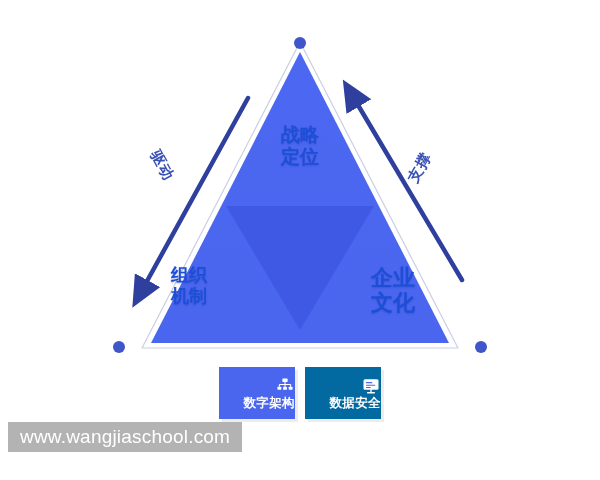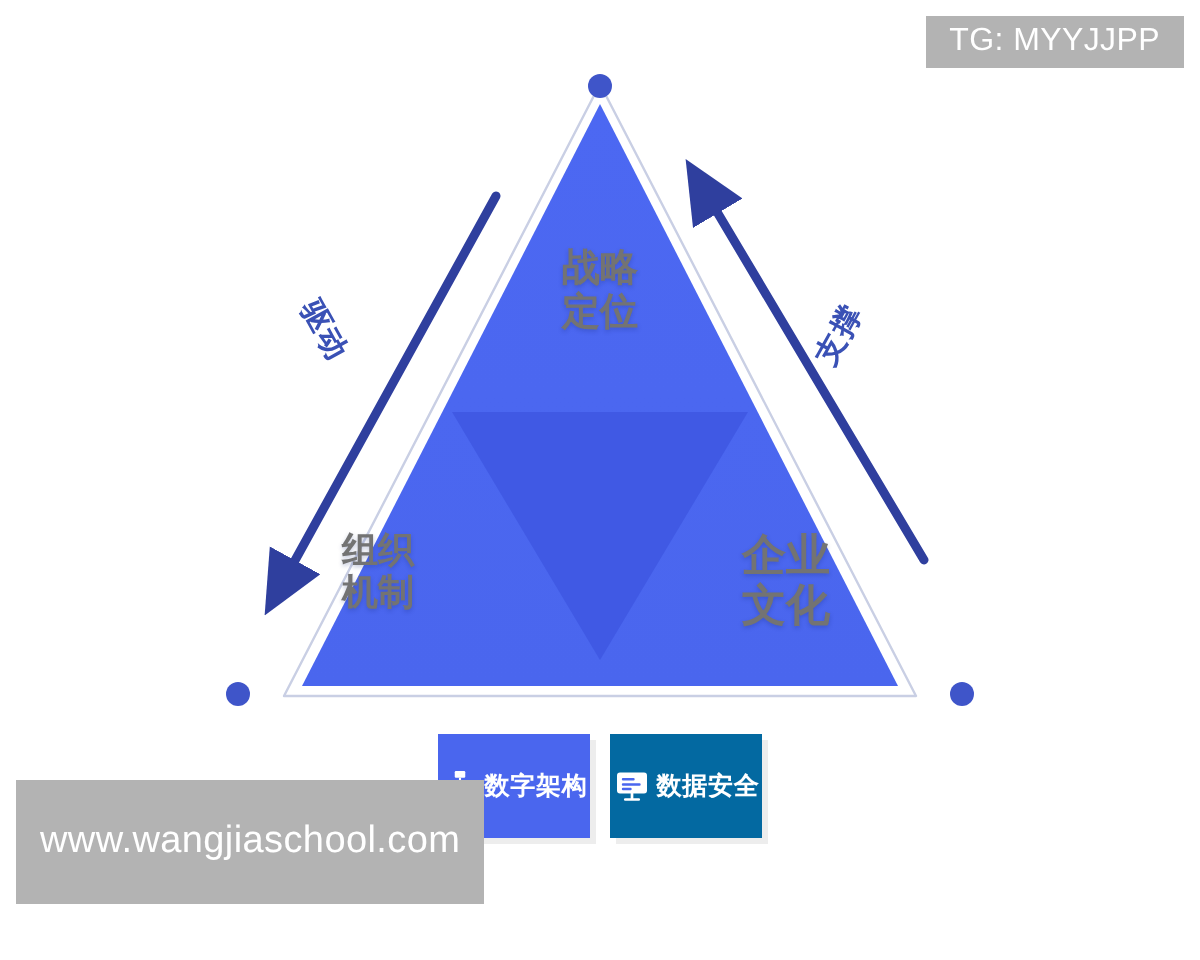--- a/index.html
+++ b/index.html
@@ -33,34 +33,34 @@
     top: 8px;
     right: 8px;
     height: 26px;
     padding: 0 12px;
     font-size: 16px;
   }
   #wm-site {
     left: 8px;
     bottom: 28px;
     height: 30px;
-    padding: 16px 12px;
+    padding: 0 12px;
     font-size: 19px;
   }
   
   #diagram {
     position: absolute;
     left: 0;
     top: 0;
     width: 600px;
     height: 480px;
   }
   .tri-label {
     position: absolute;
-    color: #737373;
+    color: #1d4ed8;
     font-weight: bold;
     text-align: center;
     line-height: 1.15;
     white-space: pre-line;
     user-select: none;
     text-shadow: 0 1px 2px rgba(20,40,120,0.25);
   }
   #label-top {
     left: 250px;
     top: 124px;
@@ -116,22 +116,22 @@
     height: 56px;
     display: flex;
     justify-content: center;
     gap: 10px;
   }
   .card {
     position: relative;
     width: 76px;
     height: 52px;
     display: flex;
-    flex-direction: row;
-    align-items: center;
+    flex-direction: column;
+    align-items: flex-end;
     justify-content: center;
     gap: 2px;
     box-shadow: 3px 3px 0 rgba(0,0,0,0.07);
   }
   .card-icon {
     width: 20px;
     height: 18px;
     display: block;
   }
   .card-label {
@@ -208,17 +208,16 @@
         <rect x="2" y="3" width="20" height="14" rx="2" fill="#ffffff"></rect>
         <path d="M6 7.5 h7 M6 11 h11 M6 14 h5" stroke="#4a66ee" stroke-width="1.6" stroke-linecap="round"></path>
         <path d="M12 17 v3.5 M7.5 21 h9" stroke="#ffffff" stroke-width="1.8" stroke-linecap="round"></path>
       </svg>
       <span class="card-label">数据安全</span>
     </div>
 
 
   </div>
 
-  <div class="watermark" id="wm-tg">TG: MYYJJPP</div>
 
   <div class="watermark" id="wm-site">www.wangjiaschool.com</div>
 
 </div>
 
 </body></html>

